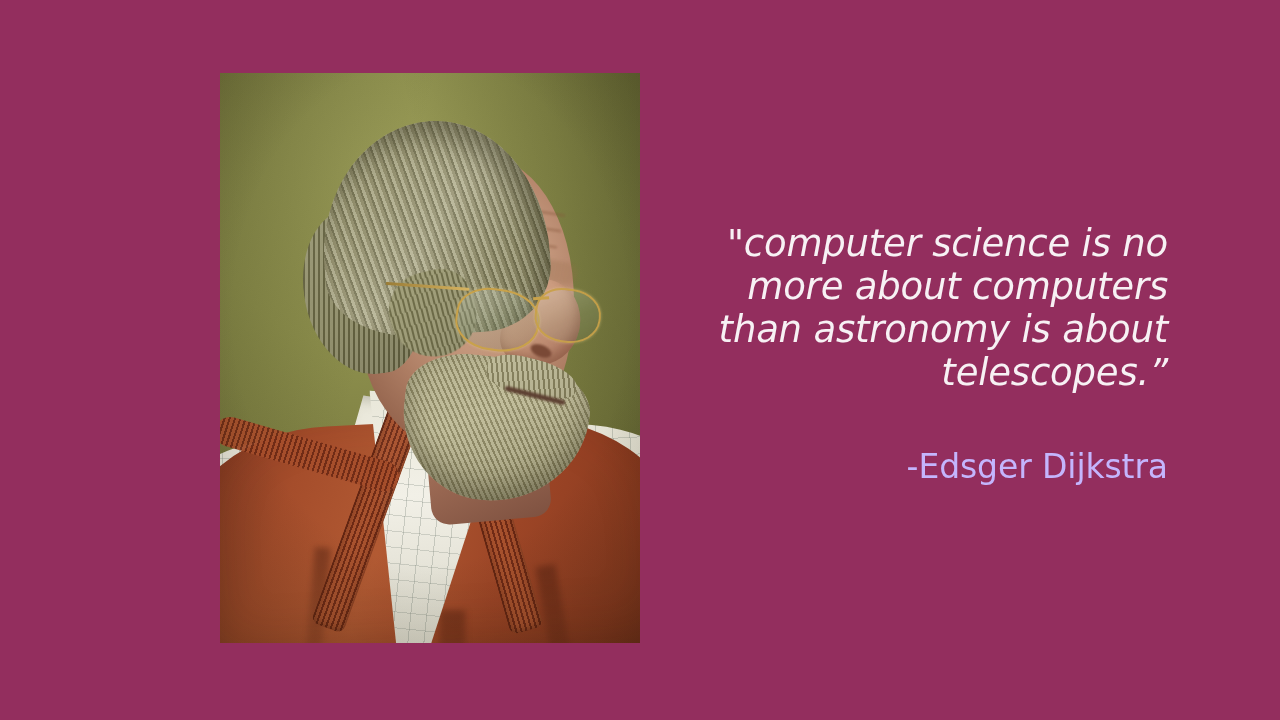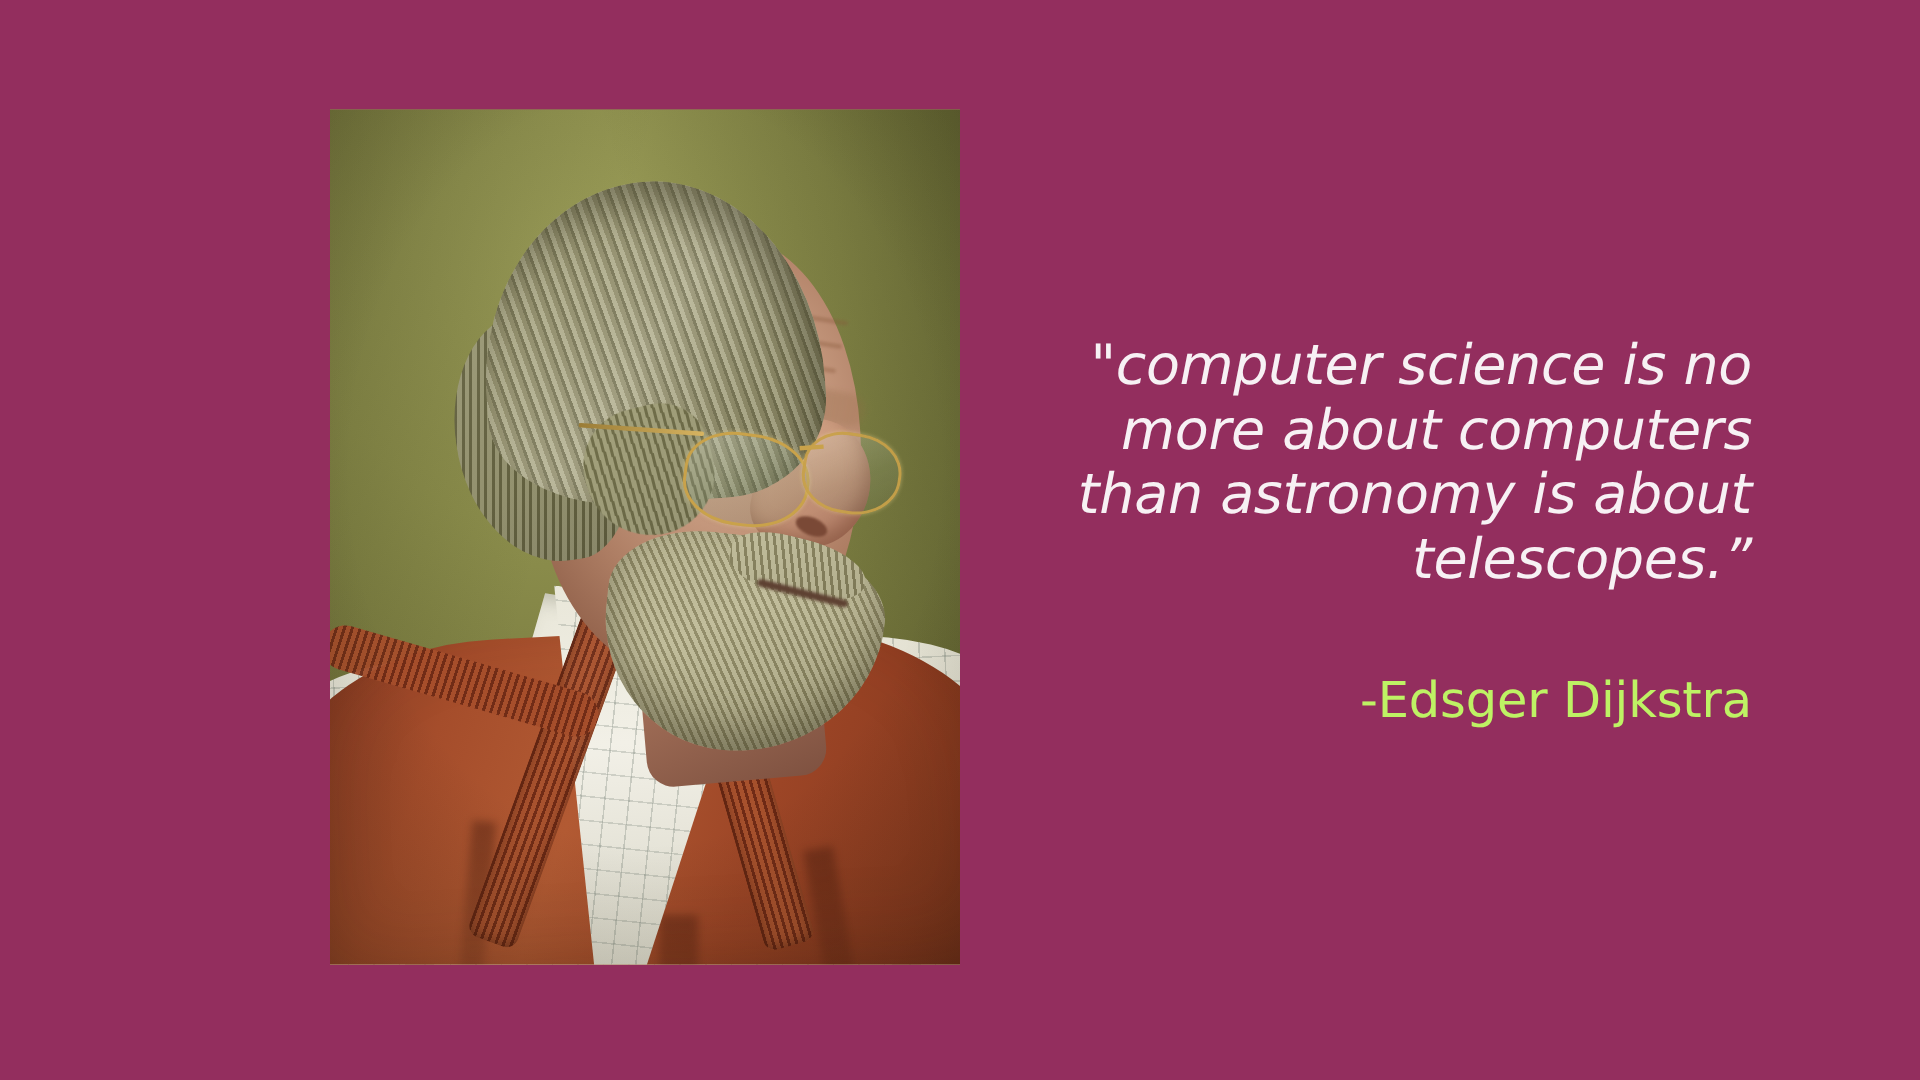--- a/index.html
+++ b/index.html
@@ -458,21 +458,21 @@
     position: absolute;
     left: 690px;
     top: 448px;
     width: 478px;
     text-align: right;
     margin: 0;
     font-family: "DejaVu Sans", sans-serif;
     font-size: 33px;
     line-height: 38px;
     font-weight: 400;
-    color: #bef264;
+    color: #c4b5fd;
     letter-spacing: -0.1px;
   }
 </style>
 </head>
 <body>
 
 <div id="slide">
 
   <div id="portrait-frame">
     <div class="photo-backdrop"></div>

